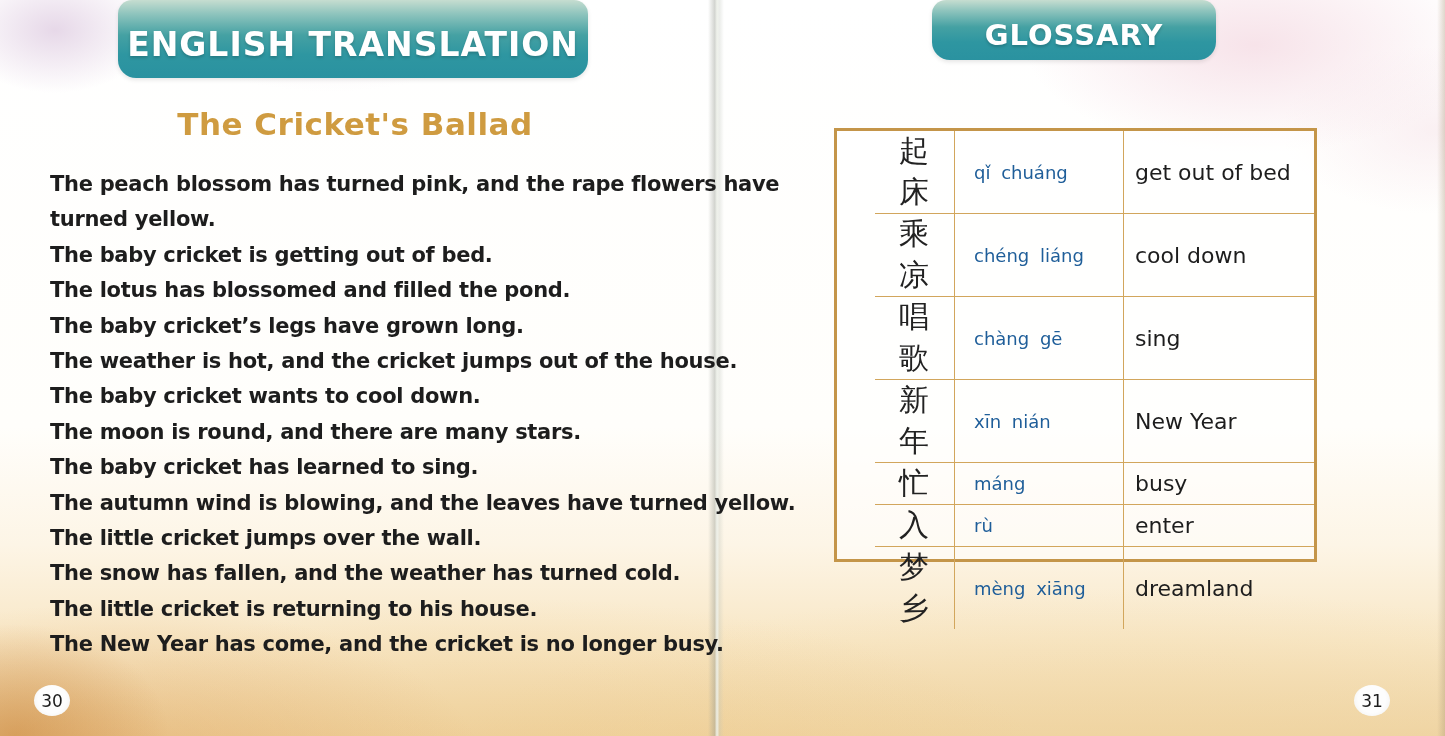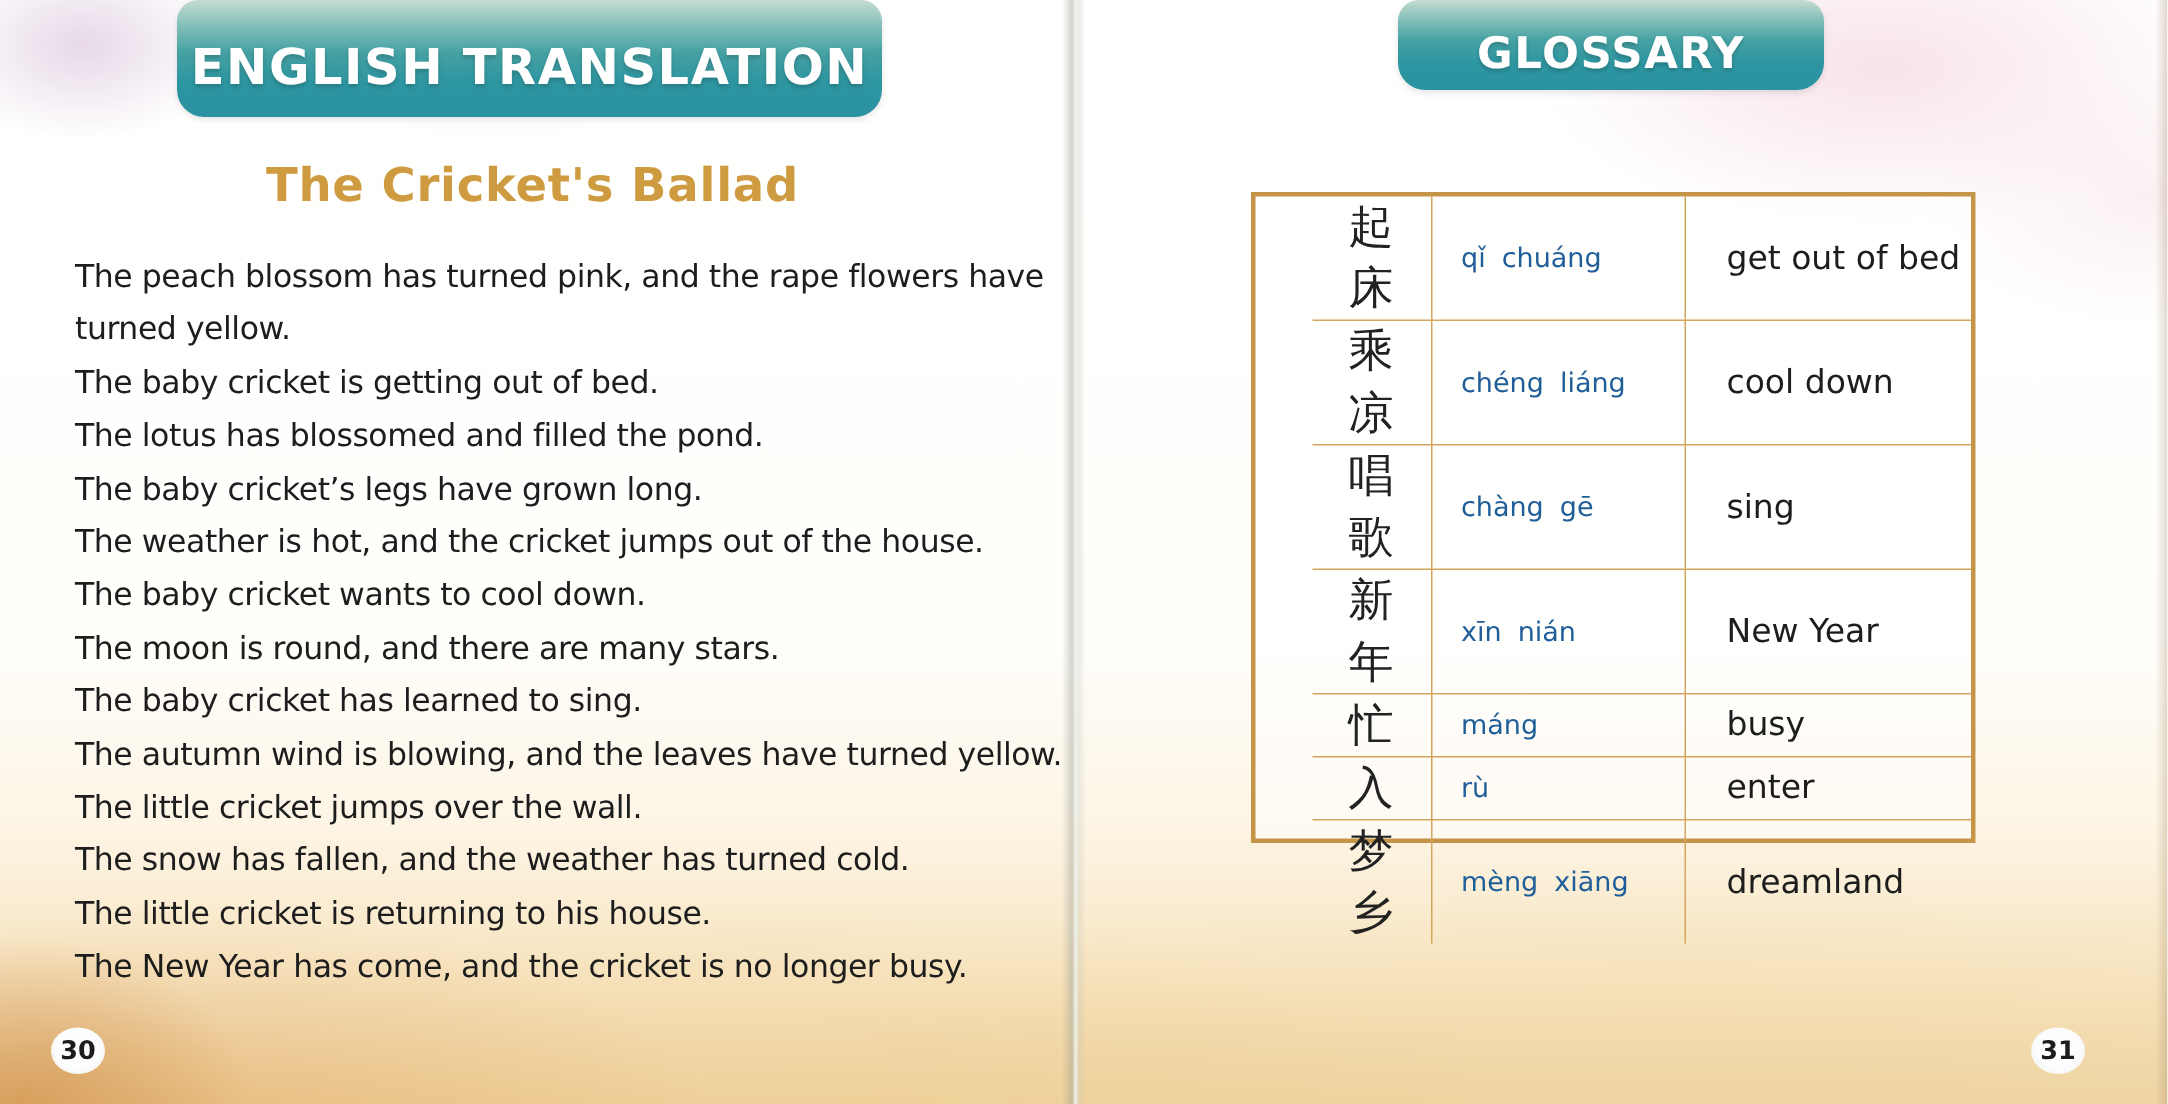--- a/index.html
+++ b/index.html
@@ -30,38 +30,38 @@
     background:linear-gradient(180deg,#c6ddd0 0%,#8ec4bd 18%,#45a1a3 45%,#2e96a1 70%,#2a92a0 100%);
     border-radius:14px 14px 18px 18px;
     text-shadow:0 2px 3px rgba(0,0,0,0.18);
     box-shadow:0 2px 4px rgba(0,0,0,0.10);}
   .banner-left{left:118px;width:470px;height:78px;font-size:33px;padding-top:10px;box-sizing:border-box;}
   .banner-right{left:932px;width:284px;height:60px;font-size:29px;padding-top:10px;box-sizing:border-box;}
 
   .poem-title{position:absolute;left:40px;top:106px;width:630px;text-align:center;
     color:#cf9b40;font-size:31px;font-weight:bold;letter-spacing:0.5px;}
   .poem{position:absolute;left:50px;top:167px;width:660px;color:#1d1d1d;}
-  .poem p{margin:0;line-height:35.4px;font-size:21px;letter-spacing:-0.3px;white-space:nowrap;}
+  .poem p{margin:0;line-height:35.4px;font-size:21px;letter-spacing:-0.3px;white-space:nowrap;font-weight:bold;}
 
   .glossary{position:absolute;left:834px;top:128px;width:483px;height:434px;
     border:3px solid #c49549;box-sizing:border-box;background:rgba(255,255,255,0.55);
     display:grid;grid-template-columns:117px 169px 1fr;grid-auto-rows:1fr;}
   .glossary .cell{border-top:1px solid #d2a65c;border-left:1px solid #d2a65c;
     display:flex;align-items:center;box-sizing:border-box;}
   .glossary .cell.first-row{border-top:none;}
   .glossary .cell.first-col{border-left:none;}
   .cell.hanzi{font-family:"DejaVu Serif",serif;font-size:30px;color:#222;
     padding-left:24px;letter-spacing:14px;margin-left:38px;}
   .cell.pinyin{color:#1f5e99;font-size:18px;padding-left:19px;word-spacing:5px;}
-  .cell.english{color:#1d1d1d;font-size:22px;padding-left:27px;}
+  .cell.english{color:#1d1d1d;font-size:22px;padding-left:11px;}
 
   .page-num{position:absolute;width:36px;height:31px;border-radius:50%;
     background:radial-gradient(circle at 50% 45%, #fdfdfd 55%, #ededec 100%);
     display:flex;align-items:center;justify-content:center;
-    font-size:17px;font-weight:bold;color:#1c1c1c;text-align:center;}
+    font-size:17px;font-weight:normal;color:#1c1c1c;text-align:center;}
   .page-num-left{left:34px;top:685px;}
   .page-num-right{left:1354px;top:685px;}
 </style>
 </head>
 <body>
 
 <div class="spread"></div>
 <div class="spine"></div>
 <div class="book-right-edge"></div>
 

